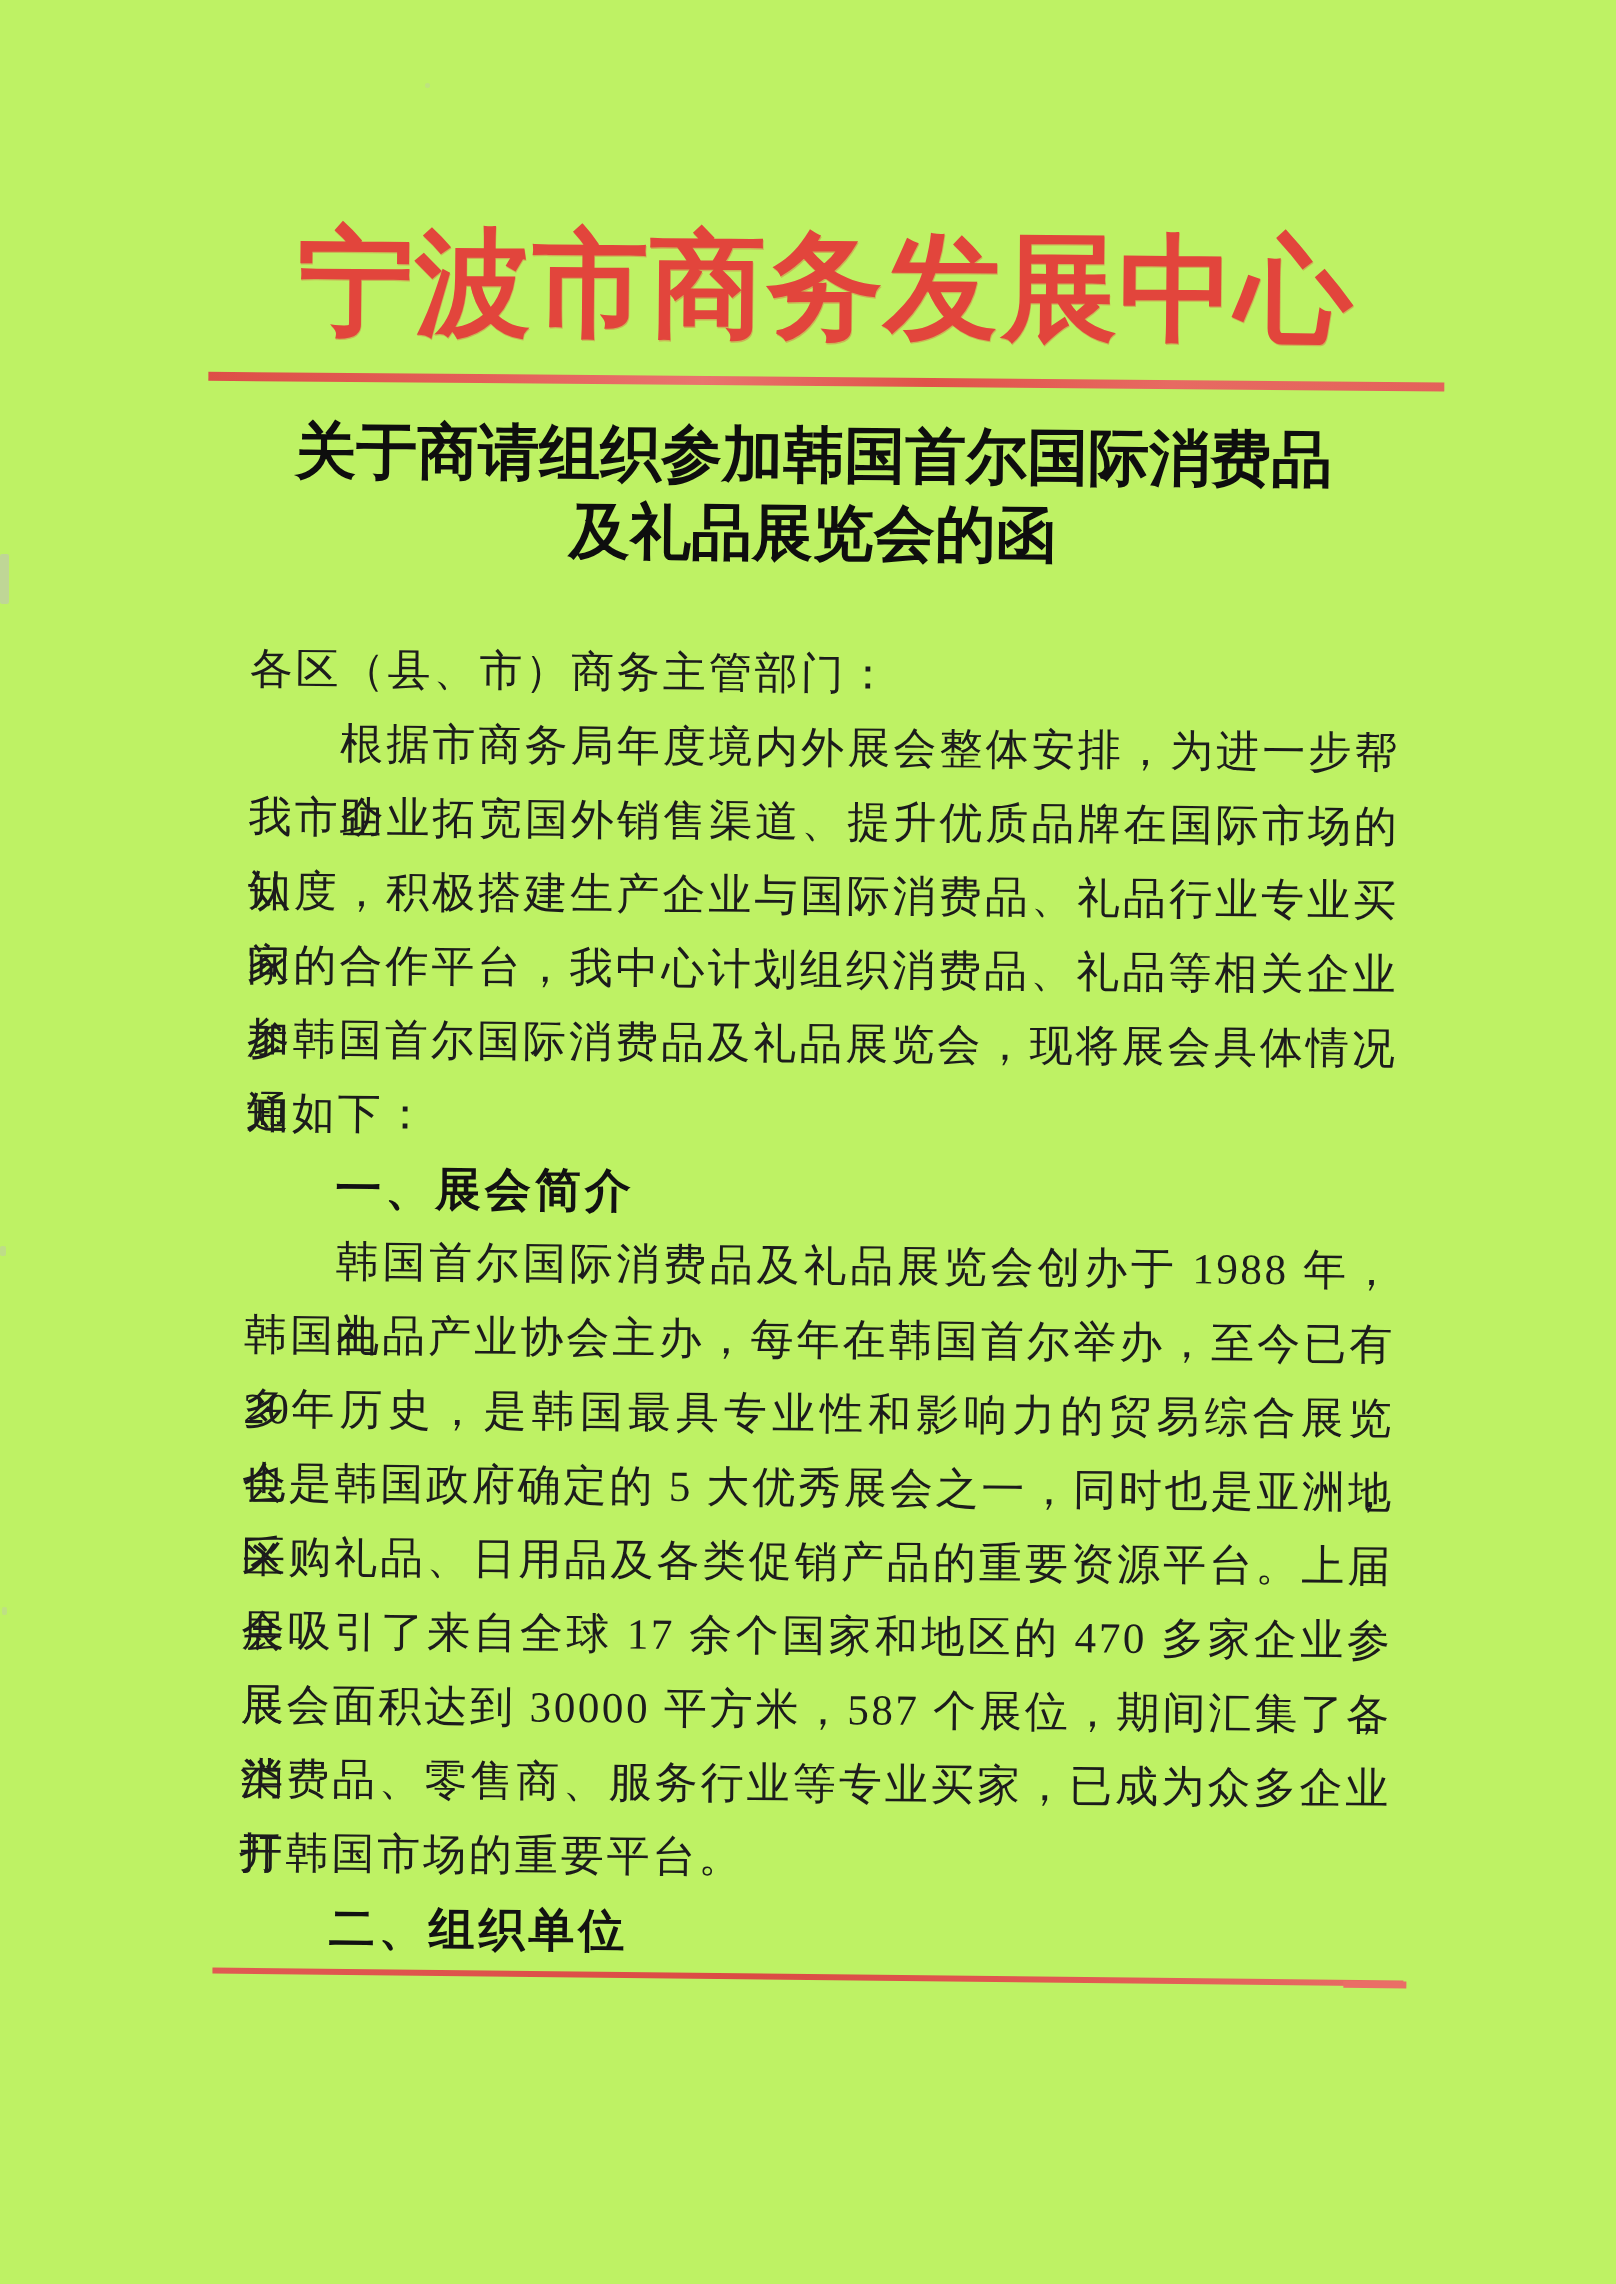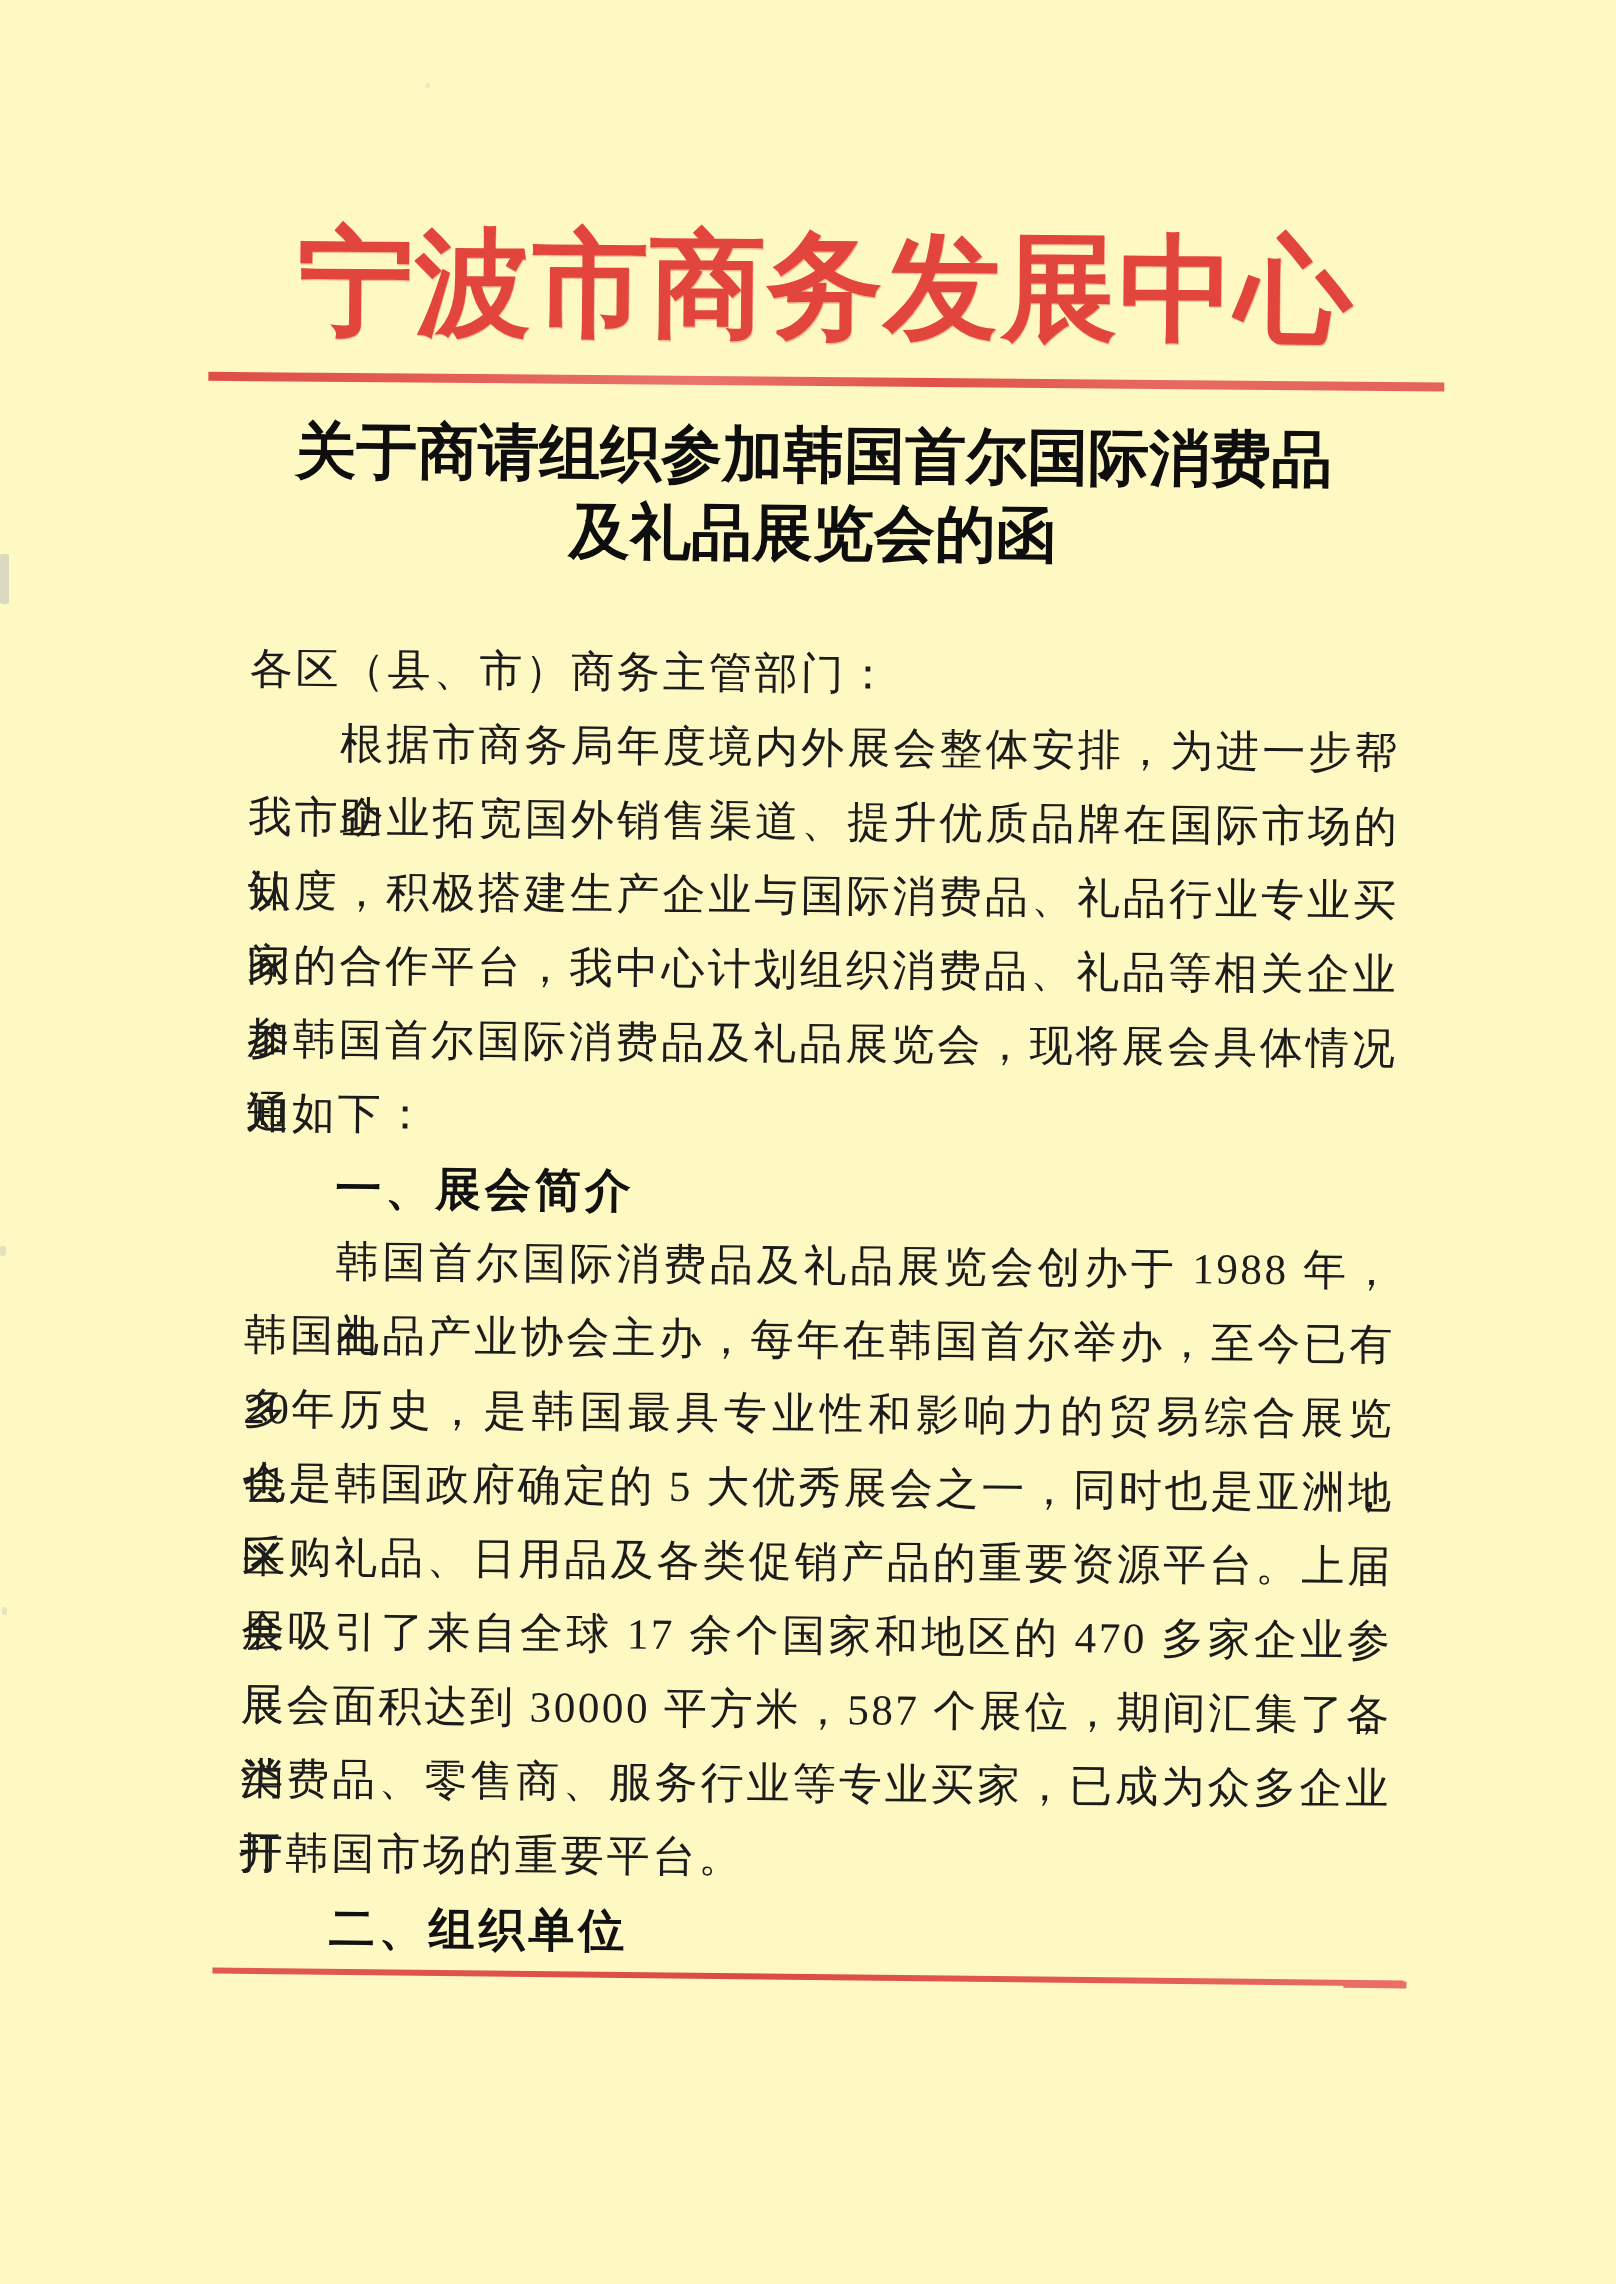--- a/index.html
+++ b/index.html
@@ -1,19 +1,19 @@
 <!DOCTYPE html>
 <html style="font-size:10.4px"><head>
 <meta charset="utf-8">
 <style>
   html,body{margin:0;padding:0;background:#ffffff;}
   .page{
     position:relative;
     width:1616px;height:2284px;
-    background:#fef9c3;
+    background:#bef264;
     overflow:hidden;
     font-family:"Liberation Serif","DejaVu Serif",serif;
   }
   
   .skew{
     position:absolute;left:0;top:0;width:1616px;height:2284px;
     transform:rotate(0.5deg);
     transform-origin:808px 1108px;
   }
   

